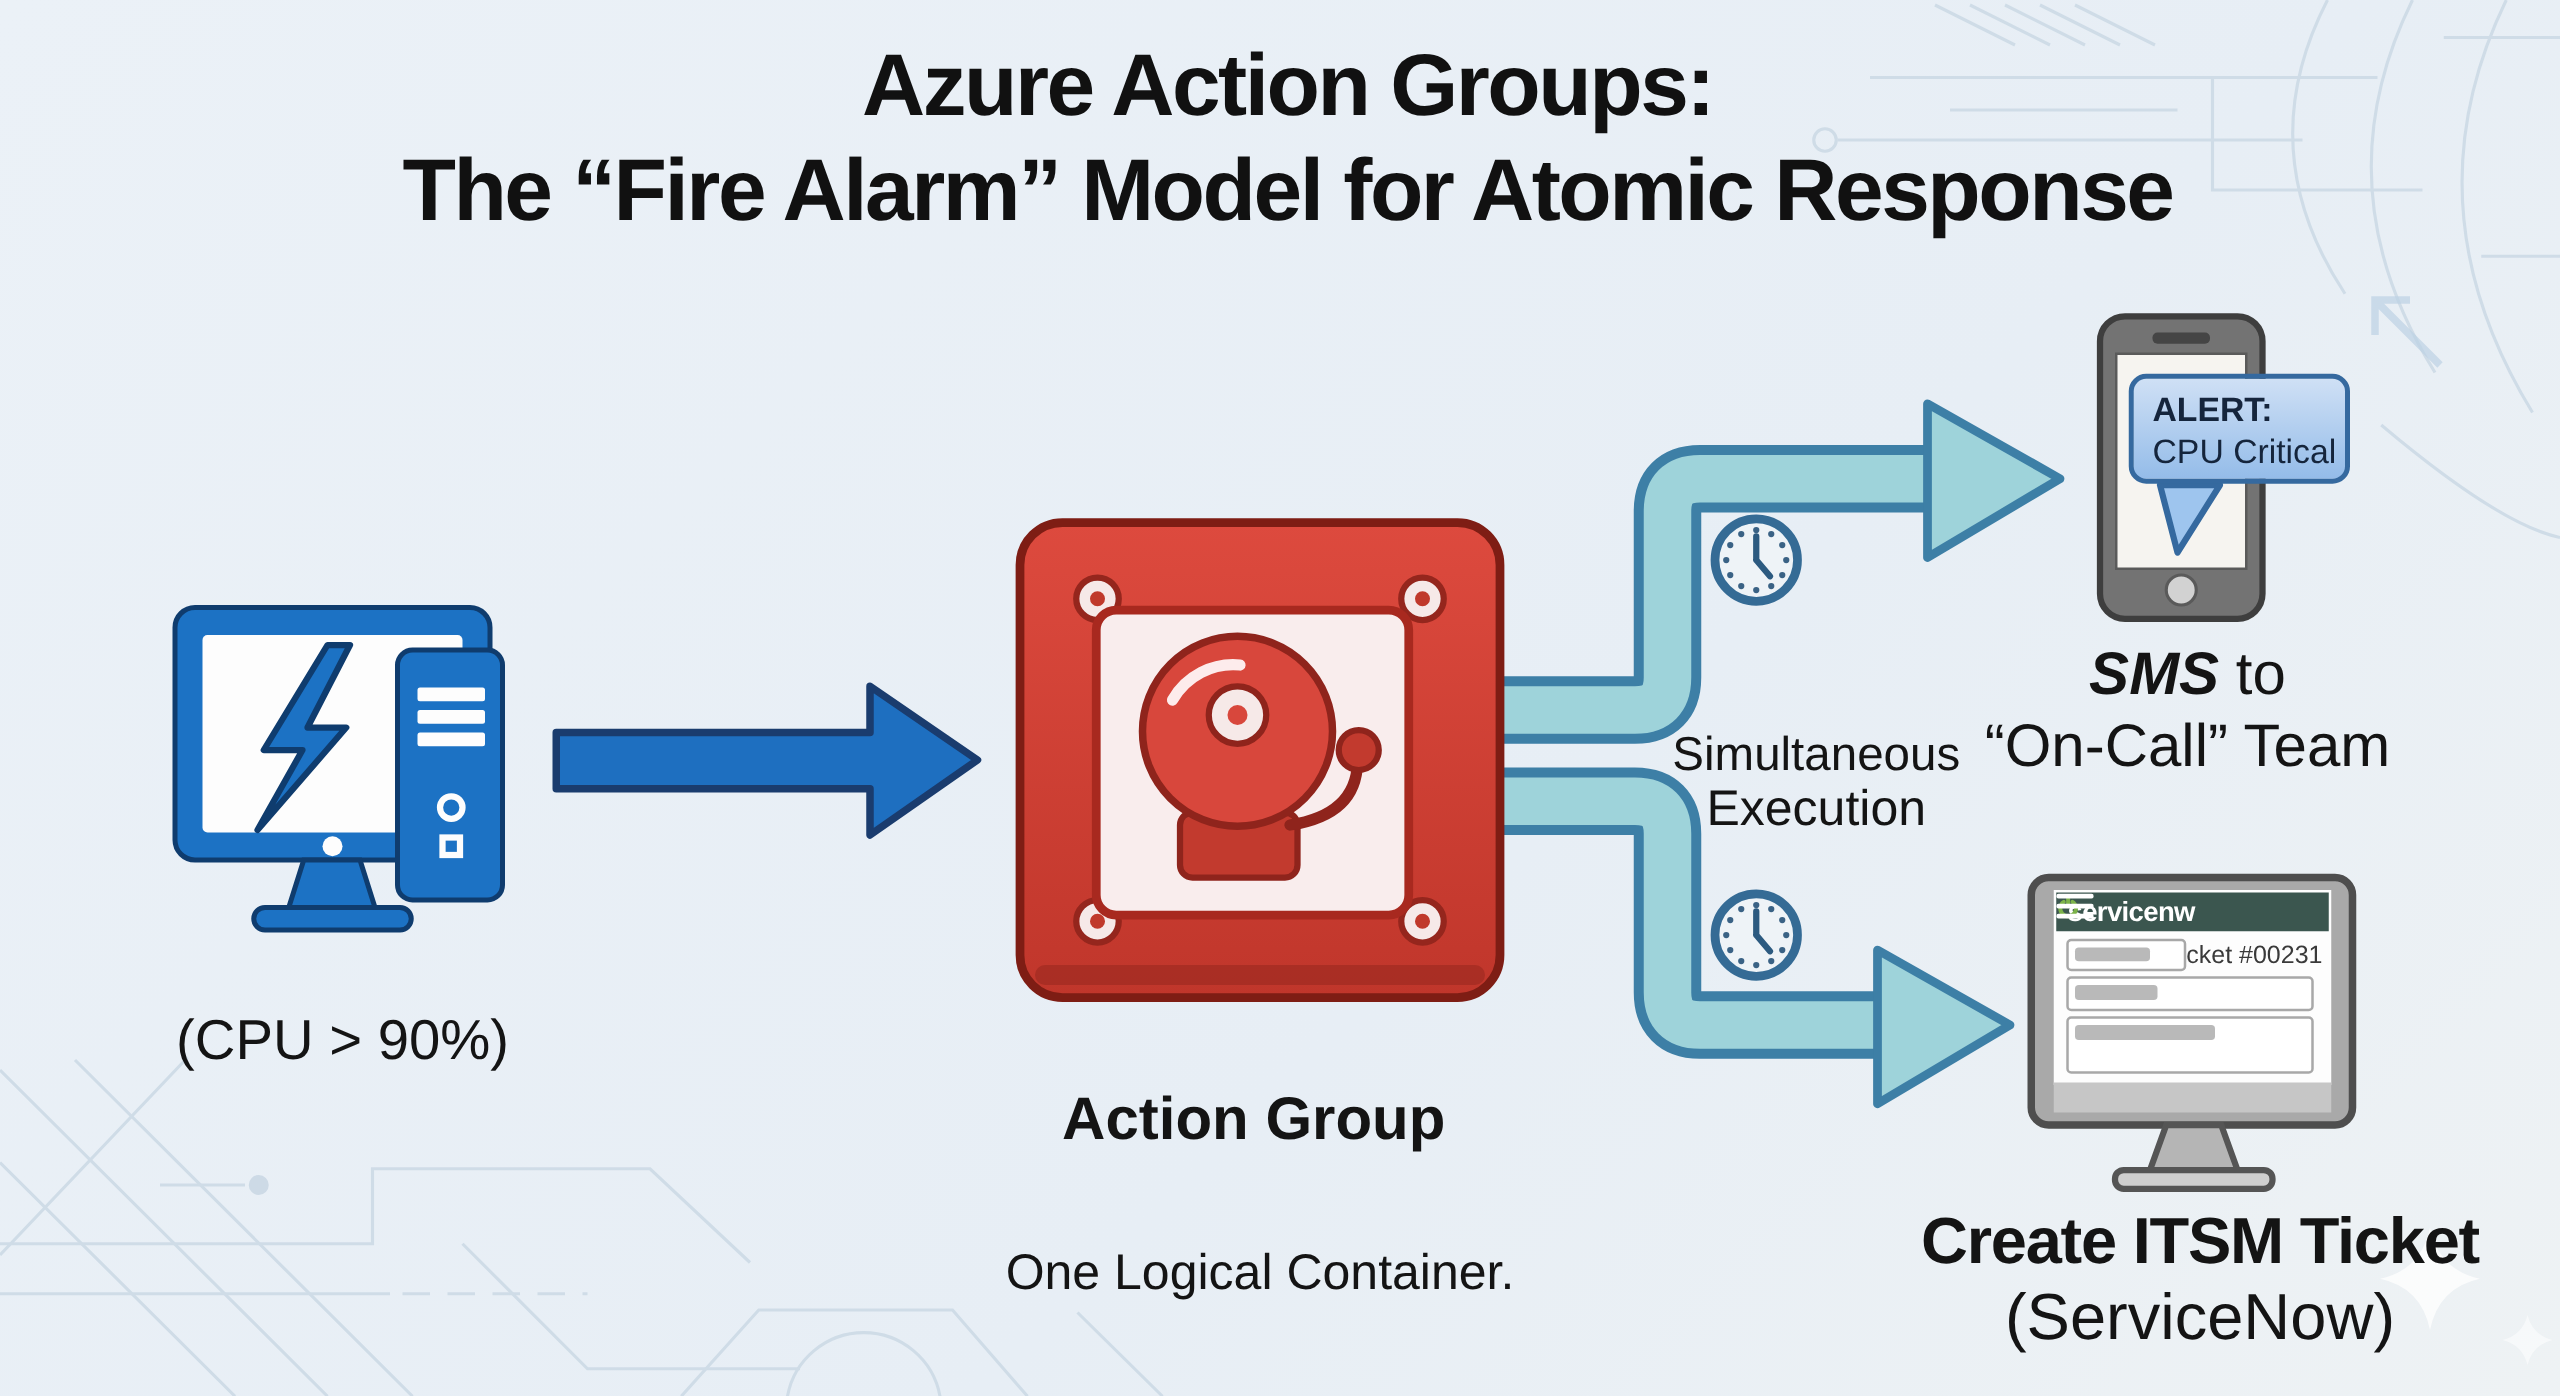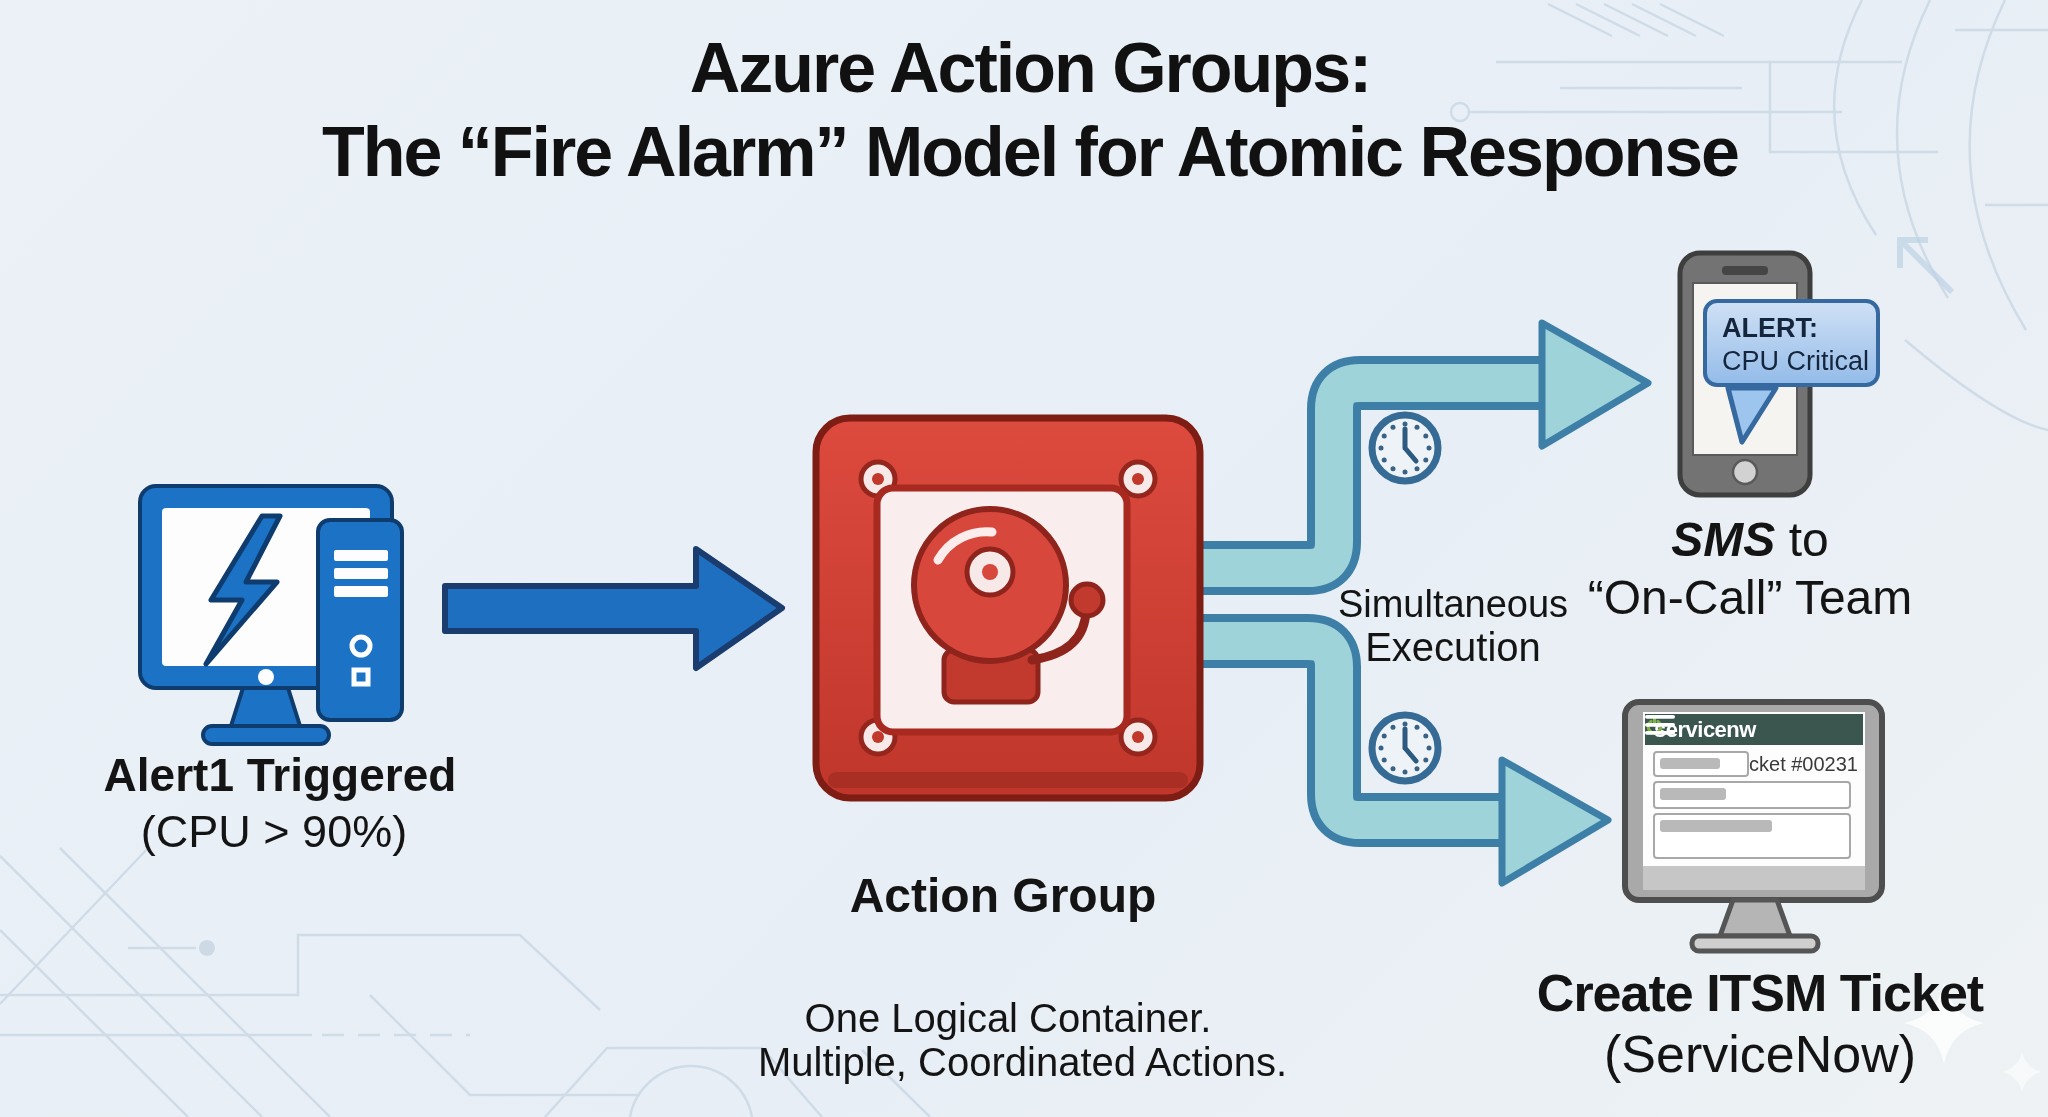--- a/index.html
+++ b/index.html
@@ -197,26 +197,24 @@
       <rect x="1643" y="712" width="222" height="156" fill="#fdfdfd"></rect>
       <rect x="1643" y="866" width="222" height="24" fill="#c6c6c6"></rect>
       <polygon points="1733,900 1777,900 1790,936 1720,936" fill="#b5b5b5" stroke="#555555" stroke-width="5"></polygon>
       <rect x="1692" y="936" width="126" height="15" rx="7" fill="#cfcfcf" stroke="#555555" stroke-width="5"></rect>
     </g>
   </svg>
 
   <div class="t title" id="title1">Azure Action Groups:</div>
   <div class="t title" id="title2">The “Fire Alarm” Model for Atomic Response</div>
 
-  <div class="t" id="alert-label">Alert1 Triggered</div>
   <div class="t" id="alert-cond">(CPU &gt; 90%)</div>
 
   <div class="t" id="ag-title">Action Group</div>
   <div class="t" id="ag-note1">One Logical Container.</div>
-  <div class="t" id="ag-note2">Multiple, Coordinated Actions.</div>
 
   <div class="t" id="sim1">Simultaneous</div>
   <div class="t" id="sim2">Execution</div>
 
   <div id="bubble">
     <div class="b1">ALERT:</div>
     <div>CPU Critical</div>
   </div>
 
   <div class="t" id="sms-label"><b>SMS</b><span> to</span></div>

